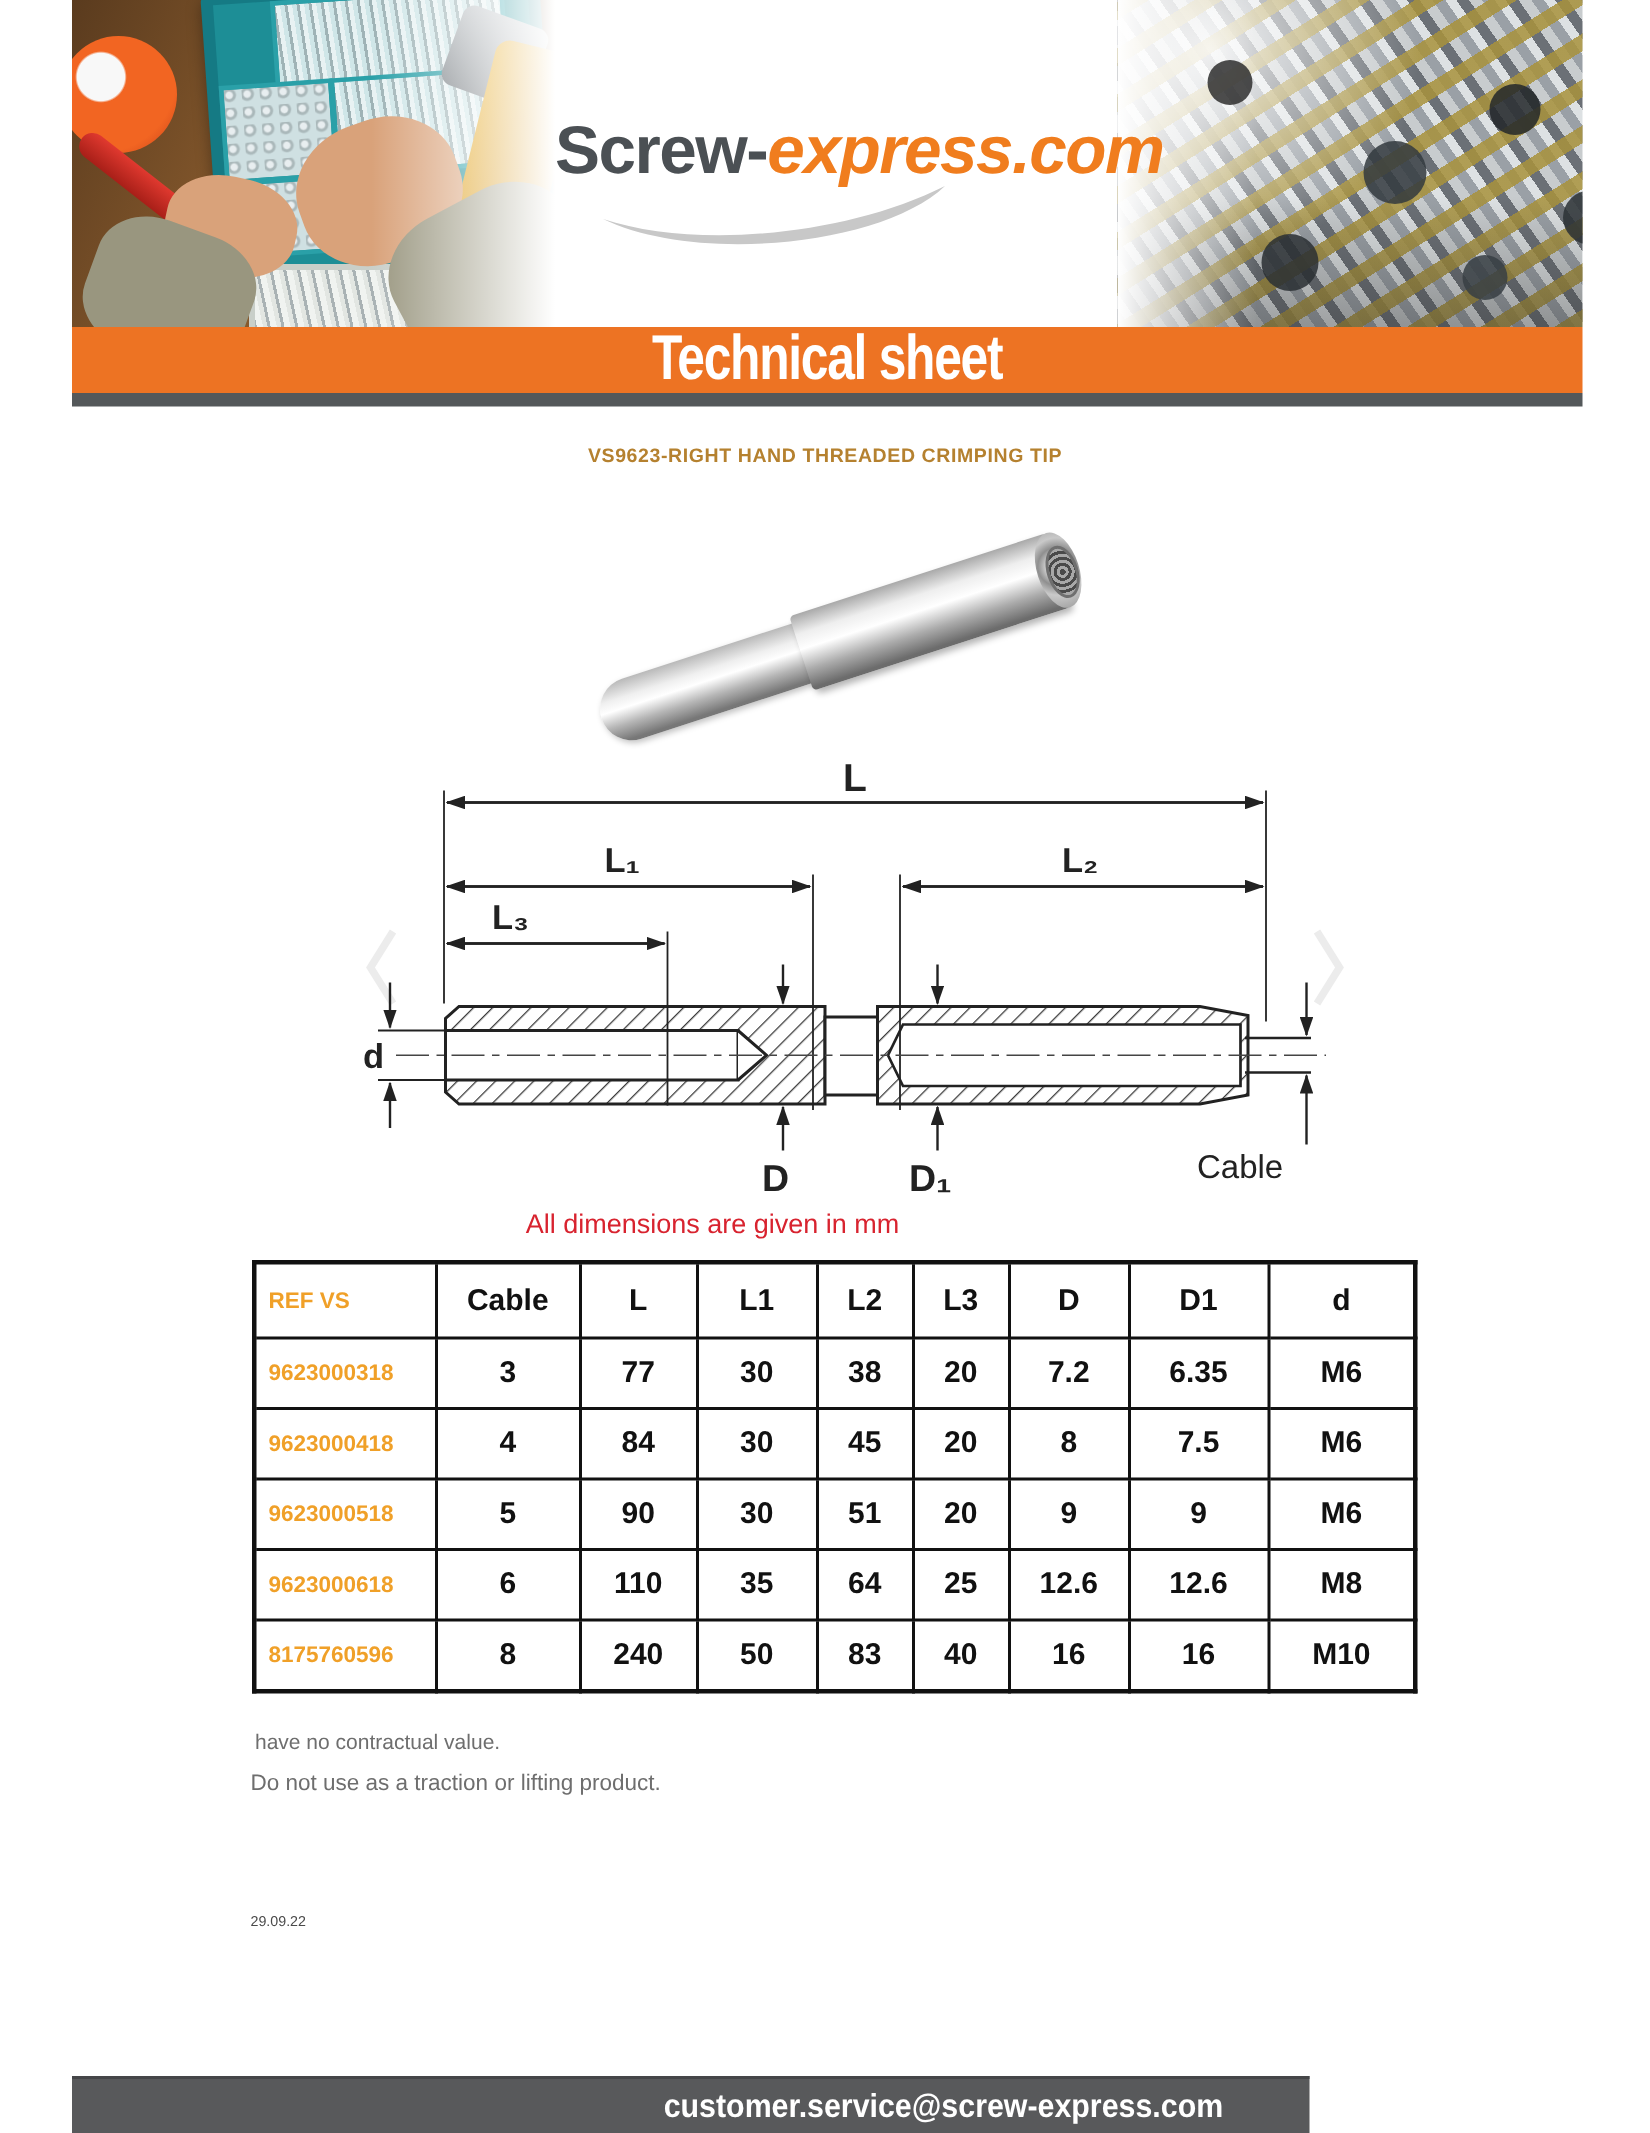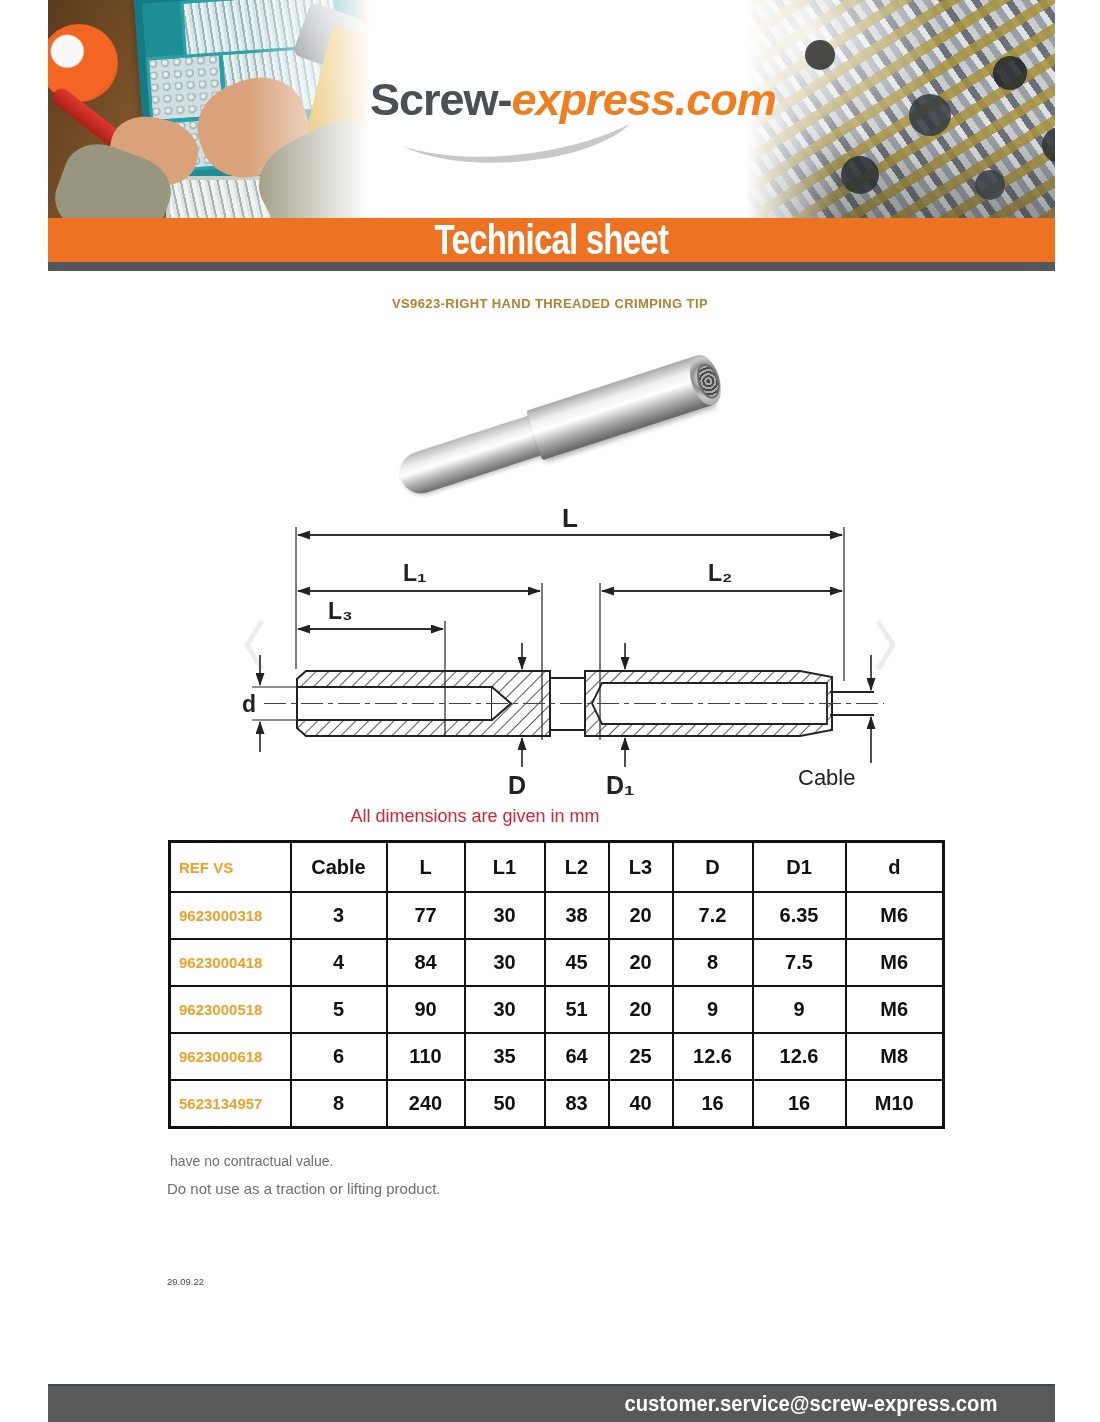--- a/index.html
+++ b/index.html
@@ -97,21 +97,21 @@
 
   
   .attention{position:absolute;left:167px;top:1146px;width:780px;color:#6e6e6e;}
   .attention .l1{font-size:13.5px;line-height:20px;}
   .attention .l2{font-size:14px;line-height:30px;padding-left:3px;}
   .attention .l3{font-size:15px;line-height:26px;}
 
   .doc-date{position:absolute;left:167px;top:1276px;font-size:9.5px;color:#4a4a4a;}
 
   
-  .footer{position:absolute;left:48px;top:1384px;width:1007px;height:38px;background:#58595b;
+  .footer{position:absolute;left:48px;top:1384px;width:825px;height:38px;background:#58595b;
         border-top:2px solid #454648;box-sizing:border-box;}
   .footer .email{position:absolute;right:58px;top:0;line-height:36px;color:#ffffff;
         font-size:22px;font-weight:bold;transform:scaleX(.92);transform-origin:right;cursor:pointer;}
 </style>
 </head>
 <body>
 
 <div class="page">
 
   <div class="photo photo-left">
@@ -293,21 +293,21 @@
           <td>6</td>
           <td>110</td>
           <td>35</td>
           <td>64</td>
           <td>25</td>
           <td>12.6</td>
           <td>12.6</td>
           <td>M8</td>
         </tr>
         <tr>
-          <td class="ref-col">5623134957</td>
+          <td class="ref-col">8175760596</td>
           <td>8</td>
           <td>240</td>
           <td>50</td>
           <td>83</td>
           <td>40</td>
           <td>16</td>
           <td>16</td>
           <td>M10</td>
         </tr>
       </tbody>

